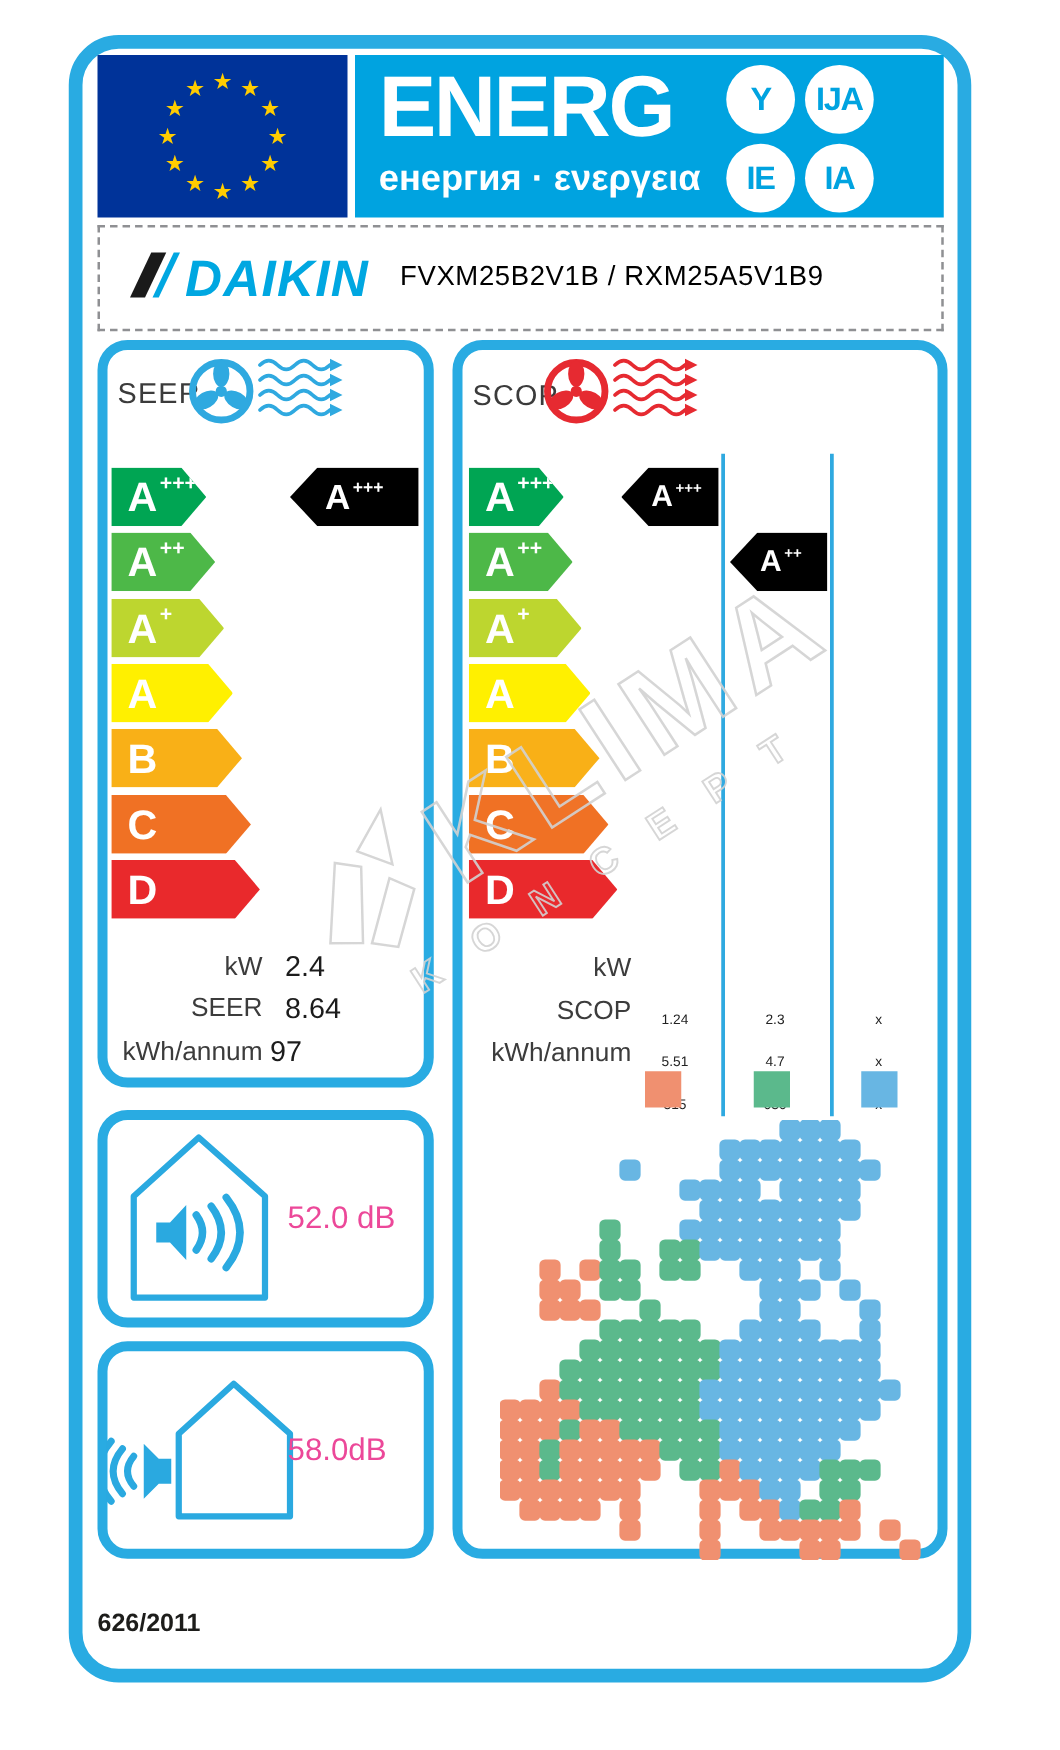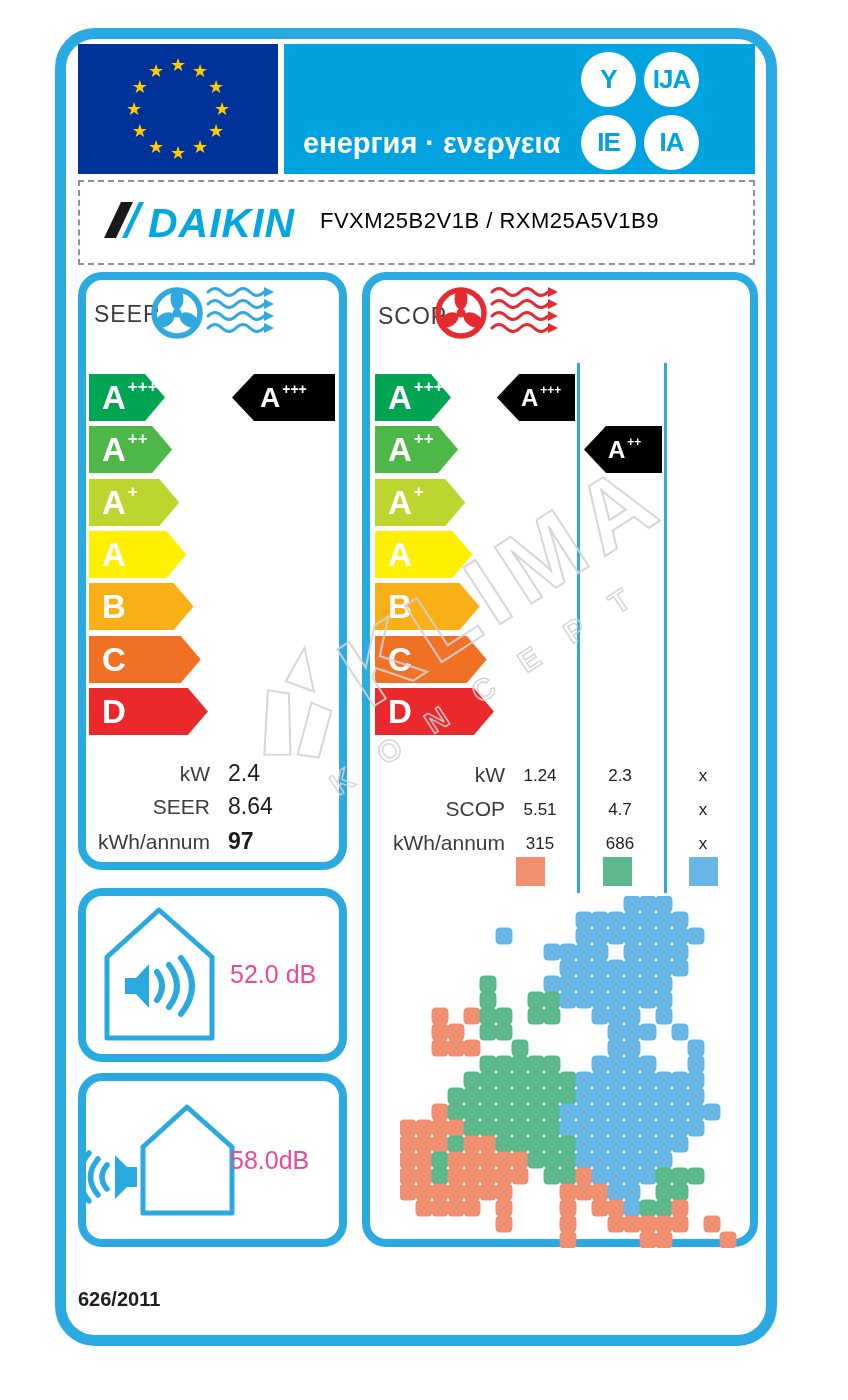--- a/index.html
+++ b/index.html
@@ -50,21 +50,21 @@
   .indicator.big .letter { font-size:28px; padding-left:28px; }
   .indicator.big .sup { font-size:14px; top:-9px; }
   .indicator.small .letter { font-size:24px; padding-left:24px; }
   .indicator.small .sup { font-size:12px; top:-8px; }
 
   .climate-line { position:absolute; width:3px; background:#2FA9E0; top:363px; height:530px; }
 
   
   .mlabel { position:absolute; text-align:right; font-size:21px; color:#3c3c3c; }
   .mvalue { position:absolute; font-size:23px; color:#1c1c1c; }
-  .cvalue { position:absolute; width:80px; text-align:center; font-size:17px; color:#222; }
+  .cvalue { position:absolute; width:80px; text-align:center; font-size:11px; color:#222;margin-top:44px; }
   .legend-sq { position:absolute; width:29px; height:29px; top:857px; }
 
   
   .db-text { position:absolute; font-size:25px; color:#ec4899; }
 
   
   .footer-langs { position:absolute; left:66px; top:1263px; width:700px; text-align:center;
                   font-size:17px; font-weight:700; color:#1d1d1b; letter-spacing:-0.2px; }
   .footer-reg { position:absolute; left:78px; top:1288px; font-size:20px; font-weight:700; color:#1d1d1b;text-align:right; }
 
@@ -95,20 +95,21 @@
         <text x="122" y="109.1051177665153" text-anchor="middle" font-size="18" fill="#FFCC00">★</text>
         <text x="100" y="115" text-anchor="middle" font-size="18" fill="#FFCC00">★</text>
         <text x="78.00000000000001" y="109.1051177665153" text-anchor="middle" font-size="18" fill="#FFCC00">★</text>
         <text x="61.89488223348471" y="93.00000000000003" text-anchor="middle" font-size="18" fill="#FFCC00">★</text>
         <text x="56" y="71.00000000000001" text-anchor="middle" font-size="18" fill="#FFCC00">★</text>
         <text x="61.8948822334847" y="49" text-anchor="middle" font-size="18" fill="#FFCC00">★</text>
         <text x="77.99999999999997" y="32.89488223348471" text-anchor="middle" font-size="18" fill="#FFCC00">★</text>
       </svg>
   </div>
   <div class="energ-band"></div>
+  <div class="energ-title">ENERG</div>
   <div class="energ-sub">енергия · ενεργεια</div>
   <div class="lang-circle" style="left:581px; top:52px;">Y</div>
   <div class="lang-circle" style="left:644px; top:52px;">IJA</div>
   <div class="lang-circle" style="left:581px; top:115px;">IE</div>
   <div class="lang-circle" style="left:644px; top:115px;">IA</div>
 
   <div class="model-box">
     <div class="daikin-logo">
       <svg width="42" height="40" viewBox="0 0 42 40">
         <polygon points="2,38 19,2 31,2 14,38" fill="#1a1a1a"></polygon>
@@ -171,21 +172,21 @@
   <div class="indicator big">
     <span class="letter">A</span>
       <span class="sup">+++</span>
   </div>
   <div id="cooling-metrics">
       <div class="mlabel" style="left: 89px; width: 121px; top: 762px;">kW</div>
       <div class="mvalue" style="left: 228px; top: 760px;">2.4</div>
       <div class="mlabel" style="left: 89px; width: 121px; top: 795px;">SEER</div>
       <div class="mvalue" style="left: 228px; top: 793px;">8.64</div>
       <div class="mlabel" style="left: 89px; width: 121px; top: 830px;">kWh/annum</div>
-      <div class="mvalue" style="left: 228px; top: 828px; font-weight: bold;">97</div>
+      <div class="mvalue" style="left: 216px; top: 828px;">97</div>
     </div>
 
   <div class="panel scop-panel"></div>
   <div class="section-label" style="left:378px; top:303px;">SCOP</div>
   <svg style="position:absolute; left:434px; top:284px;" width="150" height="58" viewBox="0 0 150 58">
     <g id="fan-red">
         <circle cx="27" cy="29" r="23" fill="none" stroke="#E62A31" stroke-width="5.5"></circle>
         <ellipse cx="27" cy="15" rx="6.5" ry="10.5" fill="#E62A31" transform="rotate(0 27 29)"></ellipse>
         <ellipse cx="27" cy="15" rx="6.5" ry="10.5" fill="#E62A31" transform="rotate(120 27 29)"></ellipse>
         <ellipse cx="27" cy="15" rx="6.5" ry="10.5" fill="#E62A31" transform="rotate(240 27 29)"></ellipse>

